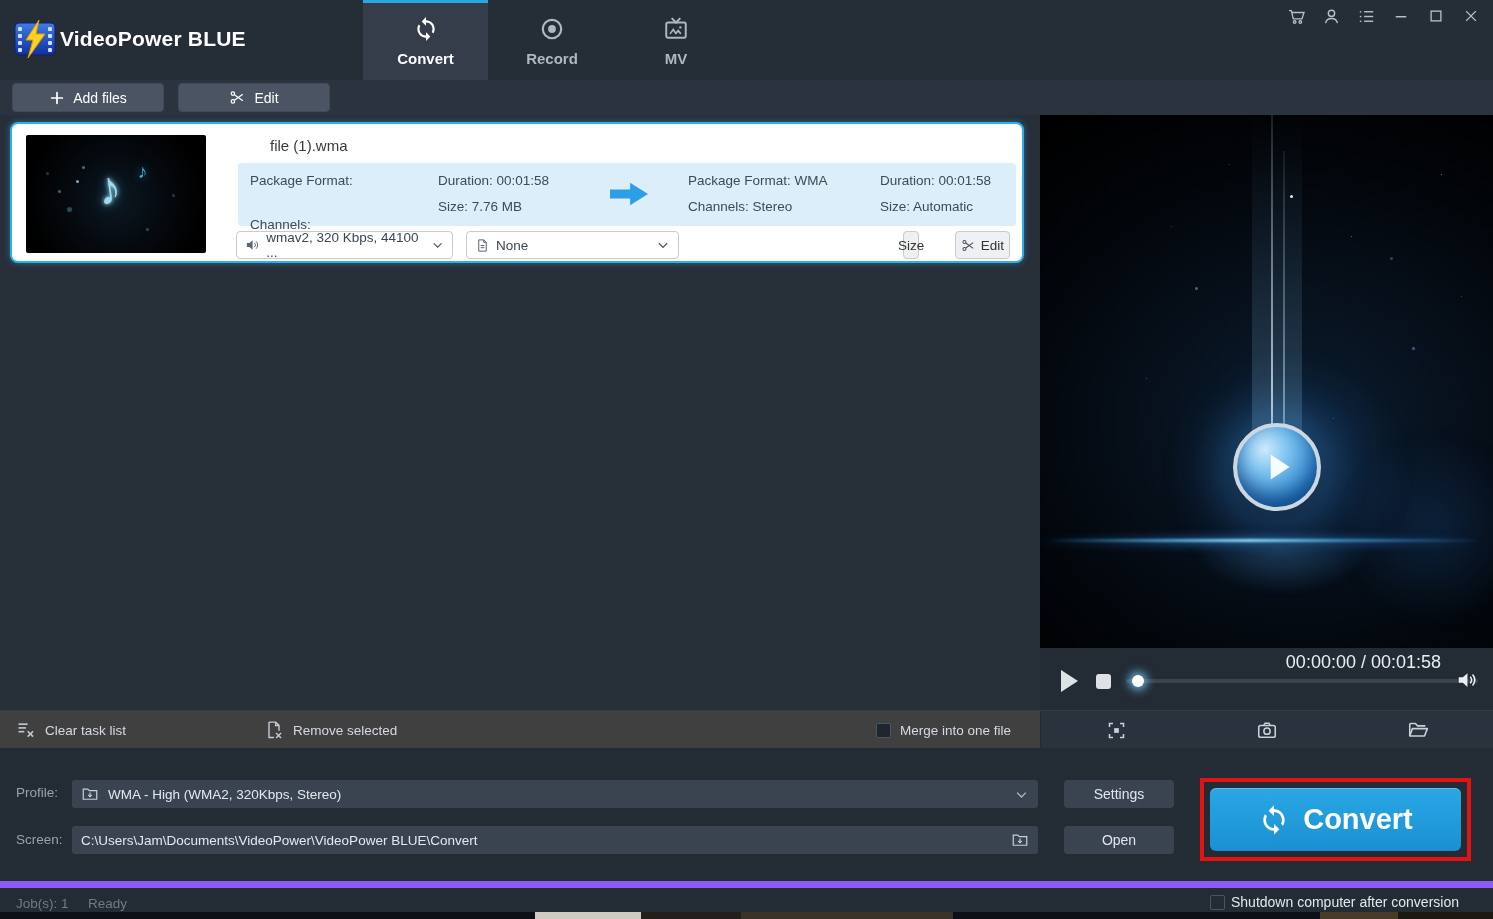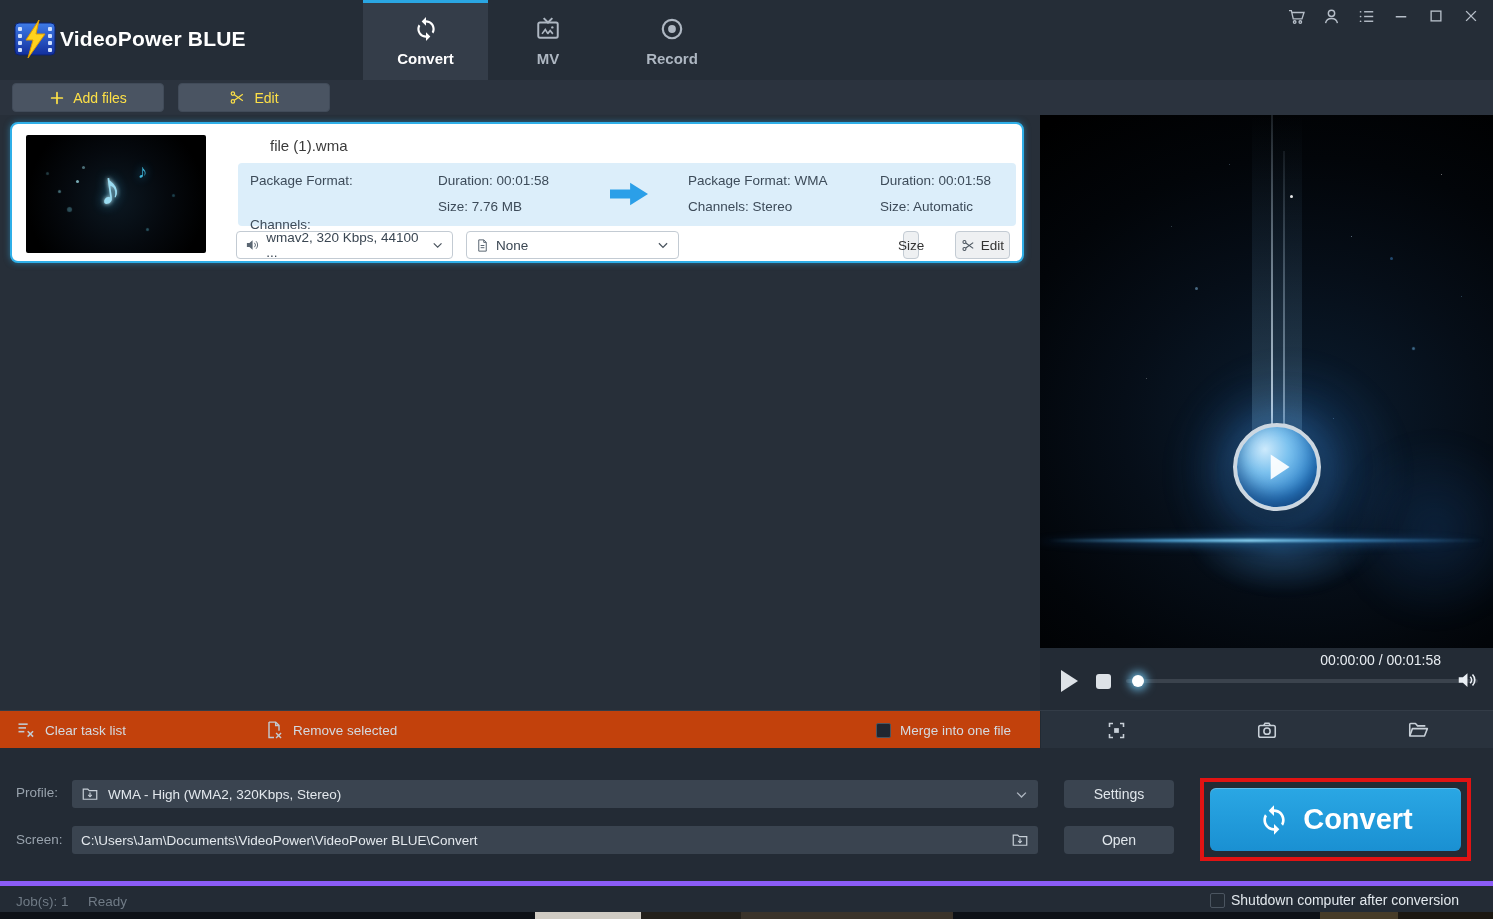--- a/index.html
+++ b/index.html
@@ -20,21 +20,21 @@
          color:#aeb7c2; border-top:3px solid transparent; cursor:default; }
   .tab.active { background:#343d49; border-top-color:#2aa6e3; color:#fff; }
   .tab .tlabel { font-size:15px; font-weight:600; }
   .winctl { position:absolute; top:5px; right:8px; display:flex; align-items:center; gap:7px; }
   .wbtn { width:28px; height:22px; display:flex; align-items:center; justify-content:center; color:#b6bec8; }
 
   
   .toolbar { position:absolute; top:80px; left:0; width:1493px; height:35px; background:#2b333e;
              display:flex; align-items:center; padding-left:12px; gap:14px; }
   .tbtn { width:152px; height:29px; background:#4a5462; border:1px solid #414b59; border-radius:4px;
-          color:#fde047; display:flex; align-items:center; justify-content:center; gap:8px; font-size:14px; }
+          color:#ffffff; display:flex; align-items:center; justify-content:center; gap:8px; font-size:14px; }
 
   
   .content { position:absolute; top:115px; left:0; width:1040px; height:595px; background:#272f39; }
   .filecard { position:absolute; left:10px; top:7px; width:1014px; height:141px; background:#fff;
               border:2px solid #2fafe8; border-radius:8px; box-shadow:0 0 6px rgba(47,175,232,.5); }
   .thumb { position:absolute; left:14px; top:11px; width:180px; height:118px; border-radius:2px; overflow:hidden;
            background:radial-gradient(circle at 50% 55%, #0c1822 0%, #05090e 45%, #000 80%); }
   .note-big { position:absolute; left:72px; top:26px; font-size:46px; color:#9adcf2;
               text-shadow:0 0 12px rgba(60,190,240,.95), 0 0 4px #eaffff; transform:rotate(-8deg); }
   .note-small { position:absolute; left:112px; top:26px; font-size:19px; color:#3fb5d8;
@@ -85,30 +85,30 @@
                  background:radial-gradient(ellipse 300px 12px at 47% 55%, rgba(60,160,230,.5), rgba(30,100,180,.18) 55%, transparent 78%);
                  filter:blur(3px); }
   .horizonline { position:absolute; left:8px; top:424px; width:437px; height:3px;
                  background:linear-gradient(90deg, transparent, rgba(100,200,255,.7) 28%, rgba(150,225,255,.95) 46%, rgba(90,190,255,.55) 68%, transparent);
                  filter:blur(1px); }
   .refl { position:absolute; left:150px; top:432px; width:180px; height:48px;
           background:radial-gradient(ellipse at 50% 0%, rgba(70,140,200,.3), transparent 70%); filter:blur(3px); }
 
   
   .playerbar { position:absolute; top:648px; left:1040px; width:453px; height:62px; background:#232b35; }
-  .ptime { position:absolute; right:52px; top:4px; font-size:14px; color:#e9eef3; }
+  .ptime { position:absolute; right:52px; top:4px; font-size:18px; color:#e9eef3; }
   .pplay { position:absolute; left:20px; top:22px; width:18px; height:22px; color:#dde2e7; }
   .pstop { position:absolute; left:56px; top:26px; width:15px; height:15px; background:#dde2e7; border-radius:3px; }
   .ptrack { position:absolute; left:86px; top:31px; width:352px; height:4px; background:#3b434d; border-radius:2px; }
   .pknob { position:absolute; left:92px; top:27px; width:12px; height:12px; border-radius:50%; background:#fff;
            box-shadow:0 0 10px 3px rgba(120,210,255,.85); }
   .pvol { position:absolute; right:14px; top:21px; color:#e9eef3; }
 
   
-  .actionsbar { position:absolute; top:710px; left:0; width:1493px; height:38px; background:#c2410c; border-top:1px solid #333c47; }
+  .actionsbar { position:absolute; top:710px; left:0; width:1493px; height:38px; background:#404040; border-top:1px solid #333c47; }
   .act { position:absolute; top:0; height:38px; display:flex; align-items:center; gap:9px; color:#d4dae1; font-size:13.5px; }
   .act .aicon { color:#c2cad2; }
   .actionsbar-right { position:absolute; left:1040px; top:0; width:453px; height:38px; background:#29323d;
                       border-left:1px solid #222a33; display:flex; align-items:center; justify-content:space-around; }
   .ricon { color:#c8d0d8; width:26px; height:26px; display:flex; align-items:center; justify-content:center; }
   .cb { width:15px; height:15px; background:#1f2630; border:1px solid #4b5560; border-radius:2px; flex:none; }
 
   
   .outpanel { position:absolute; top:748px; left:0; width:1493px; height:133px; background:#232b35; }
   .flabel { position:absolute; color:#98a2ac; font-size:13.5px; }
@@ -117,21 +117,21 @@
   .panel-btn { position:absolute; left:1064px; width:110px; height:28px; background:#3a4450; border-radius:4px;
                color:#e0e6eb; font-size:14px; display:flex; align-items:center; justify-content:center; }
   .convert-annotation { position:absolute; left:1200px; top:30px; width:271px; height:83px; border:4px solid #e11313; }
   .btn-convert { position:absolute; left:6px; top:6px; right:6px; bottom:6px;
                  background:linear-gradient(180deg,#2aa7e4,#1a90d2); border-radius:6px;
                  box-shadow:inset 0 1px 0 rgba(255,255,255,.25);
                  display:flex; align-items:center; justify-content:center; gap:13px;
                  color:#fff; font-size:29px; font-weight:bold; }
 
   
-  .statusbar { position:absolute; top:881px; left:0; width:1493px; height:31px; background:#232b35; border-top:5px solid #8b5cf6; }
+  .statusbar { position:absolute; top:881px; left:0; width:1493px; height:31px; background:#232b35; border-top:7px solid #8b5cf6; }
   .sjobs { position:absolute; left:16px; top:8px; color:#707b86; font-size:13.5px; }
   .sready { position:absolute; left:88px; top:8px; color:#707b86; font-size:13.5px; }
   .shutdown { position:absolute; right:34px; top:6px; display:flex; align-items:center; gap:6px; color:#e2e8ed; font-size:14px; }
   .shutdown .cb { background:#232b34; }
 
   
   .peek { position:absolute; top:912px; left:0; width:1493px; height:7px; background:#0d1117; overflow:hidden; }
   .peek span { position:absolute; top:0; height:7px; }
 </style>
 </head>
@@ -162,36 +162,36 @@
       <span class="app-title">VideoPower BLUE</span>
     </div>
 
     <div class="tabs">
       <div class="tab active" style="width:125px">
         <svg width="26" height="26" viewBox="0 0 24 24" fill="currentColor">
           <path d="M12 4V1L8 5l4 4V6c3.31 0 6 2.69 6 6 0 1.01-.25 1.97-.7 2.8l1.46 1.46C19.54 15.03 20 13.57 20 12c0-4.42-3.58-8-8-8zm0 14c-3.31 0-6-2.69-6-6 0-1.01.25-1.97.7-2.8L5.24 7.74C4.46 8.97 4 10.43 4 12c0 4.42 3.58 8 8 8v3l4-4-4-4v3z"></path>
         </svg>
         <span class="tlabel">Convert</span>
       </div>
+      <div class="tab" style="width:128px">
+        <svg width="26" height="26" viewBox="0 0 24 24" fill="none" stroke="currentColor" stroke-width="2">
+          <circle cx="12" cy="12" r="8.5"></circle>
+            <circle cx="12" cy="12" r="3.6" fill="currentColor" stroke="none"></circle>
+        </svg>
+        <span class="tlabel">Record</span>
+      </div>
       <div class="tab" style="width:120px">
         <svg width="26" height="26" viewBox="0 0 24 24" fill="none" stroke="currentColor" stroke-width="1.8">
           <path d="M8 2l4 4 4-4"></path>
             <rect x="3" y="6" width="18" height="14" rx="1.5"></rect>
           <path d="M6.5 16.5l3-4 2.5 4" stroke-width="1.5"></path>
             <path d="M11.5 16.5l2.5-3 2.5 3" stroke-width="1.5"></path>
           <circle cx="16" cy="10.5" r="1.1" fill="currentColor" stroke="none"></circle>
         </svg>
         <span class="tlabel">MV</span>
-      </div>
-      <div class="tab" style="width:128px">
-        <svg width="26" height="26" viewBox="0 0 24 24" fill="none" stroke="currentColor" stroke-width="2">
-          <circle cx="12" cy="12" r="8.5"></circle>
-            <circle cx="12" cy="12" r="3.6" fill="currentColor" stroke="none"></circle>
-        </svg>
-        <span class="tlabel">Record</span>
       </div>
     </div>
 
     <div class="winctl">
       <span class="wbtn">
         <svg width="19" height="19" viewBox="0 0 24 24" fill="none" stroke="currentColor" stroke-width="1.7">
           <path d="M2.5 4.5h3l2.4 10.5h11L21.5 7h-15"></path>
             <circle cx="9.7" cy="19" r="1.6"></circle>
             <circle cx="16.8" cy="19" r="1.6"></circle>
         </svg>

